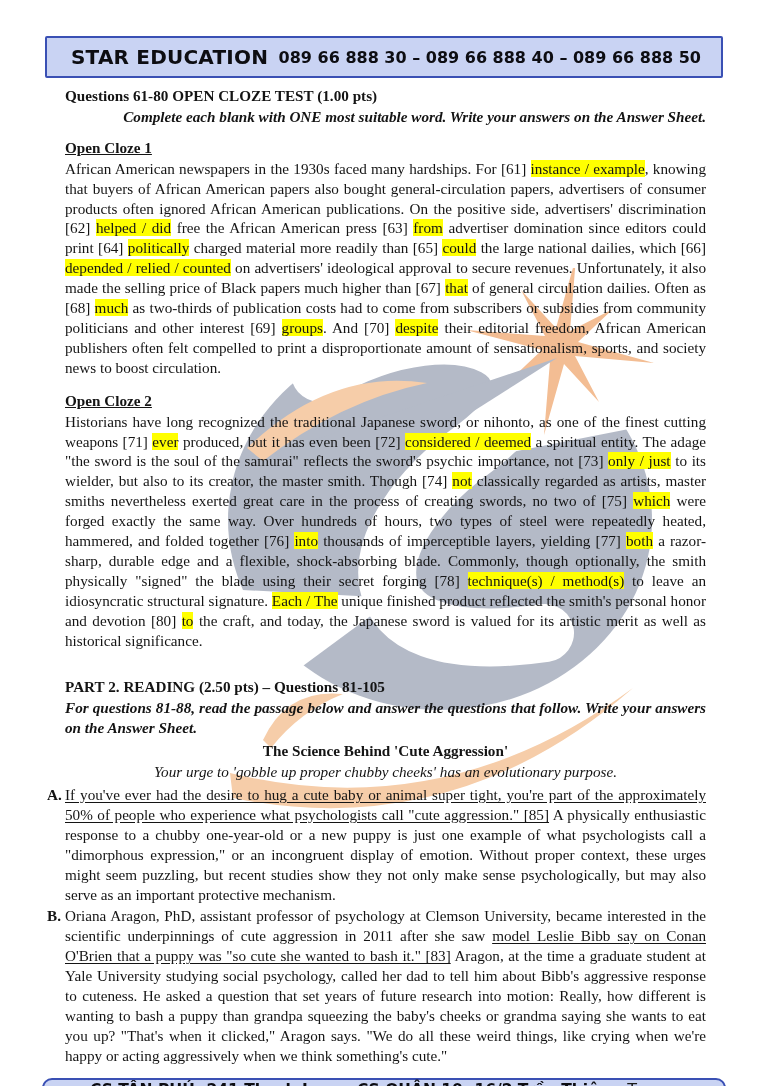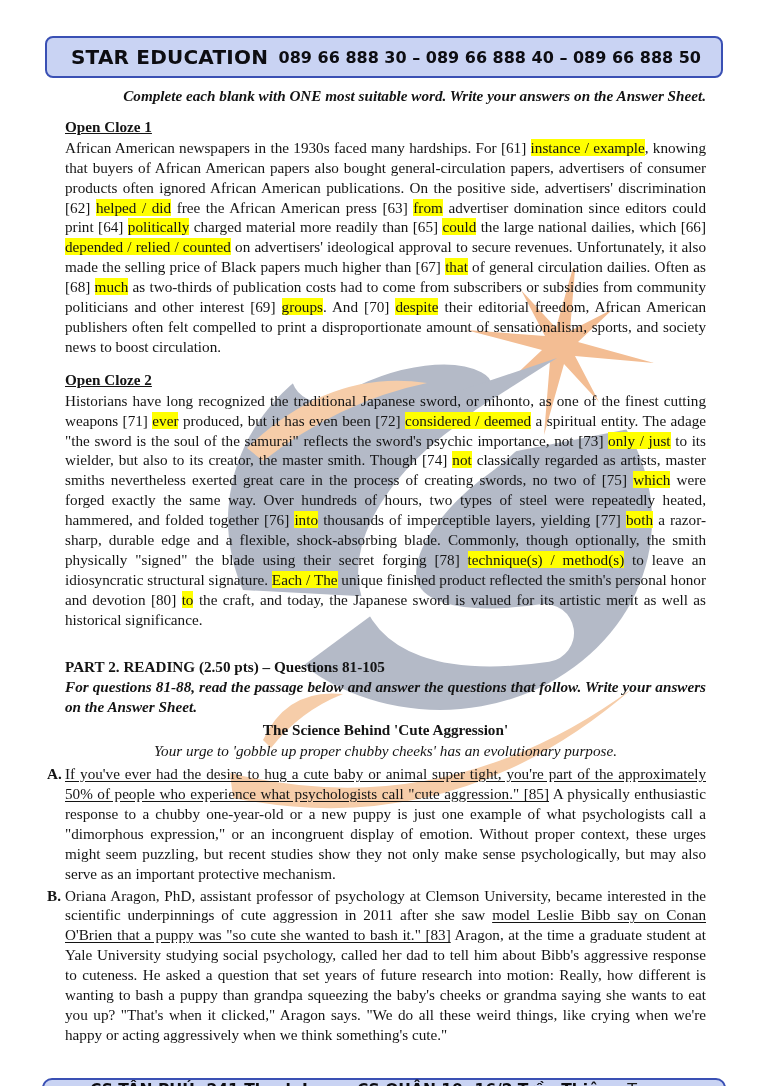--- a/index.html
+++ b/index.html
@@ -19,21 +19,21 @@
     font-family:"Liberation Serif", serif;color:var(--text);
   }
   
   .banner{
     position:absolute;z-index:3;
     background:var(--banner_fill);
     border:2px solid var(--banner_border);
     display:flex;align-items:center;justify-content:space-between;
     font-family:"DejaVu Sans", sans-serif;
   }
-  .banner.header{left:45px;top:36px;width:678px;height:42px;border-radius:8px;padding:0 20px 0 24px;}
+  .banner.header{left:45px;top:36px;width:678px;height:42px;border-radius:2px;padding:0 20px 0 24px;}
   .banner.footer{left:42px;top:1078px;width:684px;height:42px;border-radius:10px;padding:0 18px 0 46px;}
   .school-name{font-weight:bold;font-size:20px;letter-spacing:.2px;color:#0d0d12;}
   .phone-numbers{font-weight:bold;font-size:16px;color:#0d0d12;}
   .campus-info{font-weight:bold;font-size:15.5px;color:#0d0d12;}
   .page-number{font-size:16px;color:#1a1a1a;}
   
   .watermark{position:absolute;left:205px;top:268px;width:480px;height:560px;z-index:0;}
   
   .content{
     position:absolute;left:65px;top:86px;width:641px;z-index:2;
@@ -72,20 +72,21 @@
     <path d="M58,472 Q82,420 138,426 Q95,443 66,480 Z" style="fill:var(--watermark_peach)"></path>
   </svg>
 
   <div class="banner header">
     <span class="school-name">STAR EDUCATION</span>
     <span class="phone-numbers">089 66 888 30 – 089 66 888 40 – 089 66 888 50</span>
   </div>
 
   <div class="content">
 
+    <div class="h-bold" id="part1-title">Questions 61-80 OPEN CLOZE TEST (1.00 pts)</div>
     <div class="instr" id="part1-instr">Complete each blank with ONE most suitable word. Write your answers on the Answer Sheet.</div>
 
     <div class="cloze-head">Open Cloze 1</div>
     <div class="body-para" id="cloze1-para"><span>African American newspapers in the 1930s faced many hardships. For [61] </span><span class="hl">instance / example</span><span>, knowing that buyers of African American papers also bought general-circulation papers, advertisers of consumer products often ignored African American publications. On the positive side, advertisers' discrimination [62] </span><span class="hl">helped / did</span><span> free the African American press [63] </span><span class="hl">from</span><span> advertiser domination since editors could print [64] </span><span class="hl">politically</span><span> charged material more readily than [65] </span><span class="hl">could</span><span> the large national dailies, which [66] </span><span class="hl">depended / relied / counted</span><span> on advertisers' ideological approval to secure revenues. Unfortunately, it also made the selling price of Black papers much higher than [67] </span><span class="hl">that</span><span> of general circulation dailies. Often as [68] </span><span class="hl">much</span><span> as two-thirds of publication costs had to come from subscribers or subsidies from community politicians and other interest [69] </span><span class="hl">groups</span><span>. And [70] </span><span class="hl">despite</span><span> their editorial freedom, African American publishers often felt compelled to print a disproportionate amount of sensationalism, sports, and society news to boost circulation.</span></div>
 
     <div class="cloze-head">Open Cloze 2</div>
     <div class="body-para" id="cloze2-para"><span>Historians have long recognized the traditional Japanese sword, or nihonto, as one of the finest cutting weapons [71] </span><span class="hl">ever</span><span> produced, but it has even been [72] </span><span class="hl">considered / deemed</span><span> a spiritual entity. The adage "the sword is the soul of the samurai" reflects the sword's psychic importance, not [73] </span><span class="hl">only / just</span><span> to its wielder, but also to its creator, the master smith. Though [74] </span><span class="hl">not</span><span> classically regarded as artists, master smiths nevertheless exerted great care in the process of creating swords, no two of [75] </span><span class="hl">which</span><span> were forged exactly the same way. Over hundreds of hours, two types of steel were repeatedly heated, hammered, and folded together [76] </span><span class="hl">into</span><span> thousands of imperceptible layers, yielding [77] </span><span class="hl">both</span><span> a razor-sharp, durable edge and a flexible, shock-absorbing blade. Commonly, though optionally, the smith physically "signed" the blade using their secret forging [78] </span><span class="hl">technique(s) / method(s)</span><span> to leave an idiosyncratic structural signature. </span><span class="hl">Each / The</span><span> unique finished product reflected the smith's personal honor and devotion [80] </span><span class="hl">to</span><span> the craft, and today, the Japanese sword is valued for its artistic merit as well as historical significance.</span></div>
 
     <div class="h-bold" id="part2-title">PART 2. READING (2.50 pts) – Questions 81-105</div>
     <div class="instr" id="part2-instr">For questions 81-88, read the passage below and answer the questions that follow. Write your answers on the Answer Sheet.</div>

